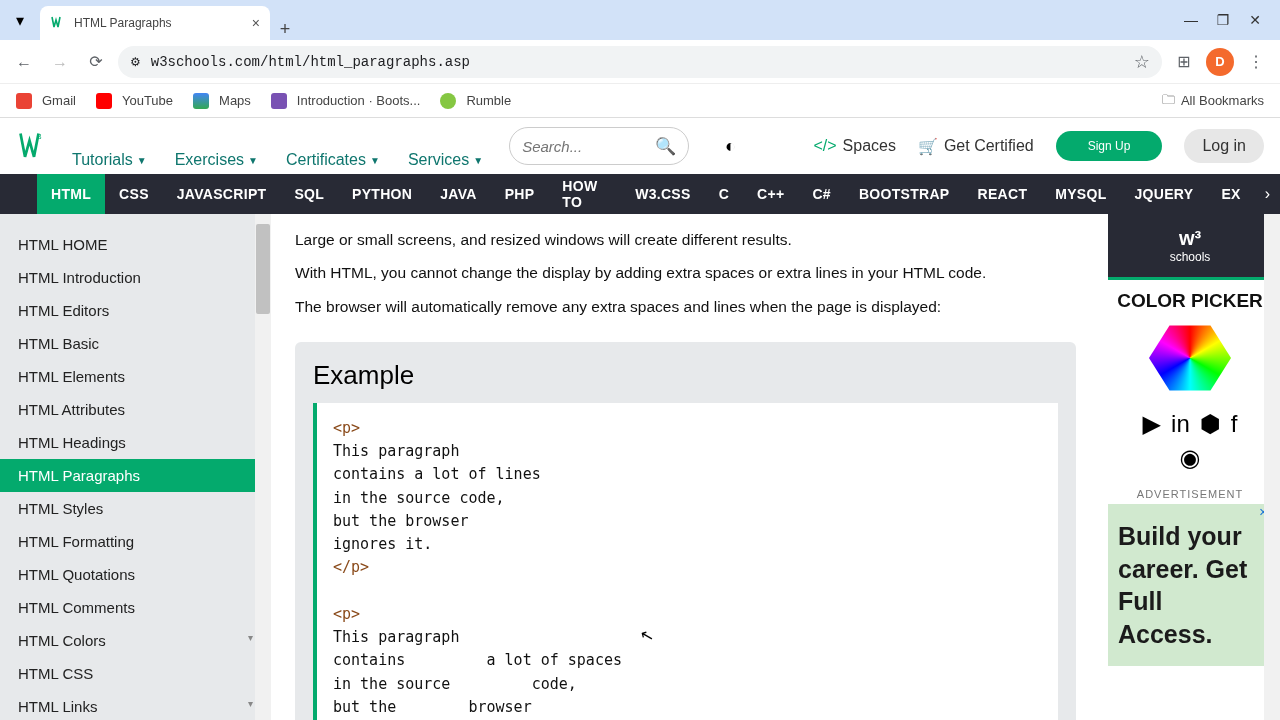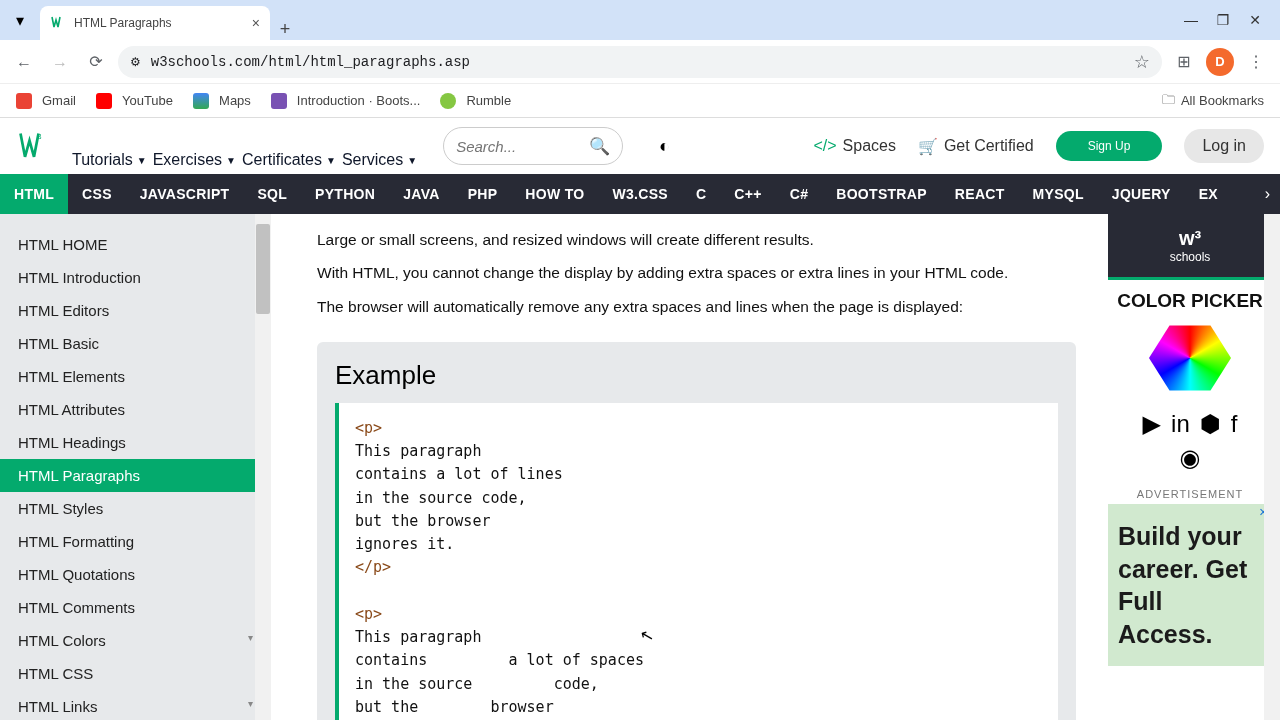--- a/index.html
+++ b/index.html
@@ -25,47 +25,47 @@
   
   .bmbar { height:34px; background:#fff; display:flex; align-items:center; padding:0 16px; gap:20px; border-bottom:1px solid #ddd; font-size:13px; color:#444;}
   .bm { display:flex; align-items:center; gap:10px;}
   .bm-ico { width:16px; height:16px; border-radius:3px; display:inline-block;}
   .bmbar .allbm { margin-left:auto; display:flex; align-items:center; gap:6px; color:#444;}
   
   
   .site-wrap { position:relative; height: calc(720px - 40px - 44px - 34px); }
   .topnav { height:56px; background:#fff; display:flex; align-items:center; padding:0 16px; gap:20px;}
   .logo { width:36px; height:36px; }
-  .menus { display:flex; gap:6px; font-size:16px; color:#0f172a;margin-top:28px;}
+  .menus { display:flex; gap:28px; font-size:16px; color:#0f766e;margin-top:28px;}
   .menus .m { display:flex; align-items:center; gap:4px;}
   .caret { font-size:10px;}
   .search { width:180px; height:38px; border:1px solid #ccc; border-radius:20px; display:flex; align-items:center; padding:0 12px; color:#888; gap:10px; margin-left:6px;}
   .search input { border:none; outline:none; background:transparent; font-size:15px; font-style:italic; color:#c2410c; width:100%;}
   .modebtn { width:26px; height:26px; display:flex; align-items:center; justify-content:center; font-size:18px; margin-left:8px;}
   .rightnav { margin-left:auto; display:flex; align-items:center; gap:22px; font-size:16px;}
   .rightnav .lnk { display:flex; align-items:center; gap:6px; color:#333;}
   .btn-signup { background:#04aa6d; color:#fff; border-radius:20px; padding:8px 32px; font-size:12px;}
   .btn-login { background:#e7e7e7; color:#333; border-radius:20px; padding:8px 18px; font-size:16px;}
   
   
-  .langnav { height:40px; background:#282a35; display:flex; align-items:center;}
+  .langnav { height:40px; background:#282a35; display:flex; align-items:center;padding-left:37px;}
   .langnav .ln { color:#fff; font-size:14px; padding:0 14px; height:40px; display:flex; align-items:center; font-weight:bold; letter-spacing:0.3px;}
   .langnav .ln.active { background:#04aa6d;}
   .langnav .scroll-r { color:#fff; margin-left:auto; padding:0 10px; font-size:16px;}
   
   
   .split { display:flex; height: calc(100% - 56px - 40px);}
   .sidebar { width:271px; background:#e7e9eb; overflow-y:auto; position:relative; padding-top:14px;}
   .sidebar-item { padding:8px 18px; font-size:15px; color:#222; position:relative;}
   .sidebar-item.active { background:#04aa6d; color:#fff;}
   .sidebar-item .chev { position:absolute; right:18px; font-size:10px; color:#888;}
   .sidebar-scroll { position:absolute; right:0; top:0; bottom:0; width:16px; background:#f1f1f1;}
   .sidebar-thumb { position:absolute; right:1px; top:10px; width:14px; height:90px; background:#c1c1c1; border-radius:2px;}
   
-  .main { flex:1; display:flex; overflow:hidden;padding-left:22px;}
+  .main { flex:1; display:flex; overflow:hidden;}
   .content { flex:1; padding:4px 24px 0 24px; overflow:hidden;}
   .content p { font-size:15.5px; color:#111; margin:10px 0; line-height:1.5;}
   .example-box { background:#e7e9eb; border-radius:6px; padding:18px 18px 14px 18px; margin-top:24px;}
   .example-box h3 { font-size:26px; font-weight:normal; margin-bottom:12px;}
   .code { background:#fff; border-left:4px solid #04aa6d; padding:14px 16px; font-family:Consolas,monospace; font-size:15px; line-height:1.55; color:#111; white-space:pre;}
   .code .tag { color:#8a4a1a;}
   
   .rside { width:180px; padding:0 8px; text-align:center;}
   .adbox1 { background:#282a35; height:66px; border-bottom:3px solid #04aa6d; display:flex; align-items:center; justify-content:center; color:#fff; margin-bottom:10px;}
   .cptitle { font-size:19px; font-weight:bold; color:#111; margin:10px 0;}

